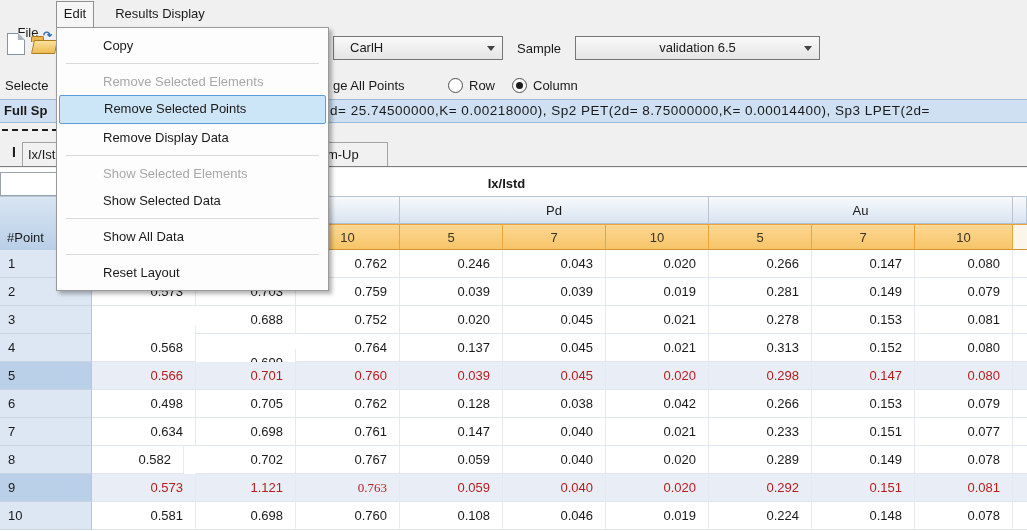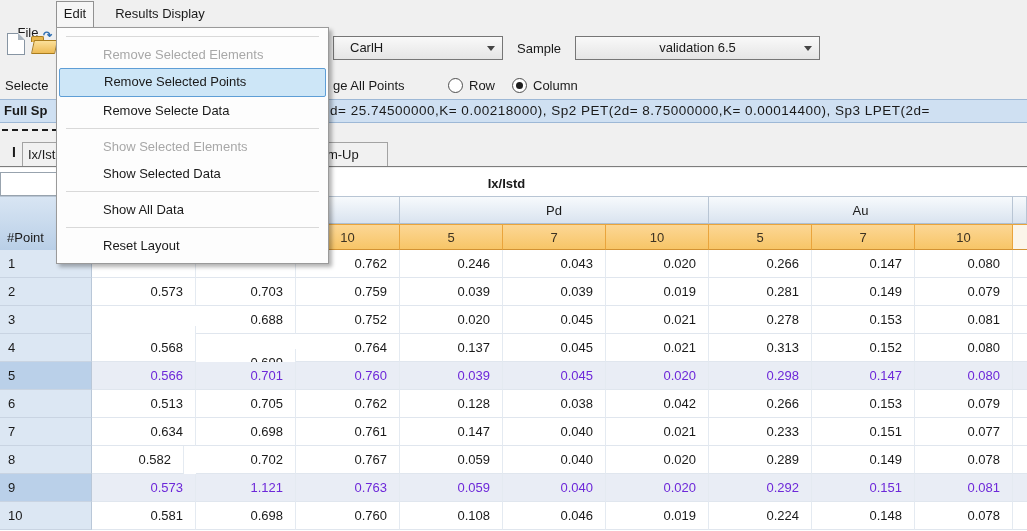--- a/index.html
+++ b/index.html
@@ -44,21 +44,21 @@
   .tbl-title{left:0;top:172px;width:1013px;height:24px;line-height:24px;text-align:center;font-weight:bold;}
   .corner-box{left:0;top:172px;width:92px;height:24px;background:#fff;border:1px solid #98a3ae;box-sizing:border-box;}
   .corner-cell{left:0;top:196px;width:92px;height:54px;background:linear-gradient(#d8e5f3,#b9cfe7);border-right:1px solid #9fb4cc;border-top:1px solid #b8c5d4;box-sizing:border-box;}
   .corner-cell span{position:absolute;left:7px;bottom:5px;}
   .grp{position:absolute;top:196px;height:28px;line-height:27px;text-align:center;background:linear-gradient(#f7fafc,#d9e3ef);border-right:1px solid #b8c5d4;border-top:1px solid #b8c5d4;border-bottom:1px solid #aebfd0;box-sizing:border-box;font-size:13px;}
   .sub{position:absolute;top:224px;height:26px;line-height:25px;text-align:center;background:linear-gradient(#fcd795,#f7c567);border-right:1px solid #e9a43c;border-top:1px solid #e9a43c;border-bottom:1px solid #d29233;box-sizing:border-box;color:#3c3222;}
   .sub.sliver{background:#fbf5ea;border-right:none;}
   .rowhdr{position:absolute;height:28px;line-height:27px;padding-left:8px;background:#dce7f3;border-right:1px solid #b9c7d8;border-bottom:1px solid #c9d4e2;box-sizing:border-box;}
   .rowhdr.sel{background:#bad0e9;}
   .cell{position:absolute;height:28px;line-height:27px;text-align:right;padding-right:12px;background:#fff;border-right:1px solid #e4eaf1;border-bottom:1px solid #e0e6ee;box-sizing:border-box;}
-  .cell.sel{background:#e9edf5;color:#6d28d9;}
+  .cell.sel{background:#e9edf5;color:#b91c1c;}
   .cell.sliver{padding:0;border-right:none;}
   
   .menu{left:56px;top:27px;width:273px;background:#fdfdfd;border:1px solid #9a9a9a;box-shadow:3px 3px 4px rgba(0,0,0,.30);padding:4px 0;box-sizing:border-box;z-index:50;}
   .mi{position:relative;height:27px;line-height:27px;padding-left:44px;margin:0 2px;}
   .mi.disabled{color:#a8a8a8;}
   .mi.hl{background:#cde6f7;border:1px solid #5e9ed6;border-radius:2px;line-height:25px;}
   .msep{height:1px;background:#d9d9d9;margin:4px 9px;}
 </style>
 </head>
 <body>
@@ -177,21 +177,21 @@
       <div class="cell sel" style="left: 196px; width: 100px; top: 362px;">0.701</div>
       <div class="cell sel" style="left: 296px; width: 104px; top: 362px;">0.760</div>
       <div class="cell sel" style="left: 400px; width: 103px; top: 362px;">0.039</div>
       <div class="cell sel" style="left: 503px; width: 103px; top: 362px;">0.045</div>
       <div class="cell sel" style="left: 606px; width: 103px; top: 362px;">0.020</div>
       <div class="cell sel" style="left: 709px; width: 103px; top: 362px;">0.298</div>
       <div class="cell sel" style="left: 812px; width: 103px; top: 362px;">0.147</div>
       <div class="cell sel" style="left: 915px; width: 98px; top: 362px;">0.080</div>
       <div class="cell sliver sel" style="left: 1013px; width: 14px; top: 362px;"></div>
       <div class="rowhdr" style="left: 0px; width: 92px; top: 390px;">6</div>
-      <div class="cell" style="left: 92px; width: 104px; top: 390px;">0.513</div>
+      <div class="cell" style="left: 92px; width: 104px; top: 390px;">0.498</div>
       <div class="cell" style="left: 196px; width: 100px; top: 390px;">0.705</div>
       <div class="cell" style="left: 296px; width: 104px; top: 390px;">0.762</div>
       <div class="cell" style="left: 400px; width: 103px; top: 390px;">0.128</div>
       <div class="cell" style="left: 503px; width: 103px; top: 390px;">0.038</div>
       <div class="cell" style="left: 606px; width: 103px; top: 390px;">0.042</div>
       <div class="cell" style="left: 709px; width: 103px; top: 390px;">0.266</div>
       <div class="cell" style="left: 812px; width: 103px; top: 390px;">0.153</div>
       <div class="cell" style="left: 915px; width: 98px; top: 390px;">0.079</div>
       <div class="cell sliver" style="left: 1013px; width: 14px; top: 390px;"></div>
       <div class="rowhdr" style="left: 0px; width: 92px; top: 418px;">7</div>
@@ -212,21 +212,21 @@
       <div class="cell" style="left: 400px; width: 103px; top: 446px;">0.059</div>
       <div class="cell" style="left: 503px; width: 103px; top: 446px;">0.040</div>
       <div class="cell" style="left: 606px; width: 103px; top: 446px;">0.020</div>
       <div class="cell" style="left: 709px; width: 103px; top: 446px;">0.289</div>
       <div class="cell" style="left: 812px; width: 103px; top: 446px;">0.149</div>
       <div class="cell" style="left: 915px; width: 98px; top: 446px;">0.078</div>
       <div class="cell sliver" style="left: 1013px; width: 14px; top: 446px;"></div>
       <div class="rowhdr sel" style="left: 0px; width: 92px; top: 474px;">9</div>
       <div class="cell sel" style="left: 92px; width: 104px; top: 474px;">0.573</div>
       <div class="cell sel" style="left: 196px; width: 100px; top: 474px;">1.121</div>
-      <div class="cell sel" style="left: 296px; width: 104px; top: 474px;">0.763</div>
+      <div class="cell sel" style="left: 296px; width: 104px; top: 474px; font-family: Liberation Serif, serif;">0.763</div>
       <div class="cell sel" style="left: 400px; width: 103px; top: 474px;">0.059</div>
       <div class="cell sel" style="left: 503px; width: 103px; top: 474px;">0.040</div>
       <div class="cell sel" style="left: 606px; width: 103px; top: 474px;">0.020</div>
       <div class="cell sel" style="left: 709px; width: 103px; top: 474px;">0.292</div>
       <div class="cell sel" style="left: 812px; width: 103px; top: 474px;">0.151</div>
       <div class="cell sel" style="left: 915px; width: 98px; top: 474px;">0.081</div>
       <div class="cell sliver sel" style="left: 1013px; width: 14px; top: 474px;"></div>
       <div class="rowhdr" style="left: 0px; width: 92px; top: 502px;">10</div>
       <div class="cell" style="left: 92px; width: 104px; top: 502px;">0.581</div>
       <div class="cell" style="left: 196px; width: 100px; top: 502px;">0.698</div>
@@ -234,24 +234,25 @@
       <div class="cell" style="left: 400px; width: 103px; top: 502px;">0.108</div>
       <div class="cell" style="left: 503px; width: 103px; top: 502px;">0.046</div>
       <div class="cell" style="left: 606px; width: 103px; top: 502px;">0.019</div>
       <div class="cell" style="left: 709px; width: 103px; top: 502px;">0.224</div>
       <div class="cell" style="left: 812px; width: 103px; top: 502px;">0.148</div>
       <div class="cell" style="left: 915px; width: 98px; top: 502px;">0.078</div>
       <div class="cell sliver" style="left: 1013px; width: 14px; top: 502px;"></div>
     </div>
 
   <div class="abs menu">
+    <div class="mi">Copy</div>
     <div class="msep"></div>
     <div class="mi disabled">Remove Selected Elements</div>
     <div class="mi hl">Remove Selected Points</div>
-    <div class="mi">Remove Selecte Data</div>
+    <div class="mi">Remove Display Data</div>
     <div class="msep"></div>
     <div class="mi disabled">Show Selected Elements</div>
     <div class="mi">Show Selected Data</div>
     <div class="msep"></div>
     <div class="mi">Show All Data</div>
     <div class="msep"></div>
     <div class="mi">Reset Layout</div>
   </div>
 
 </div>

